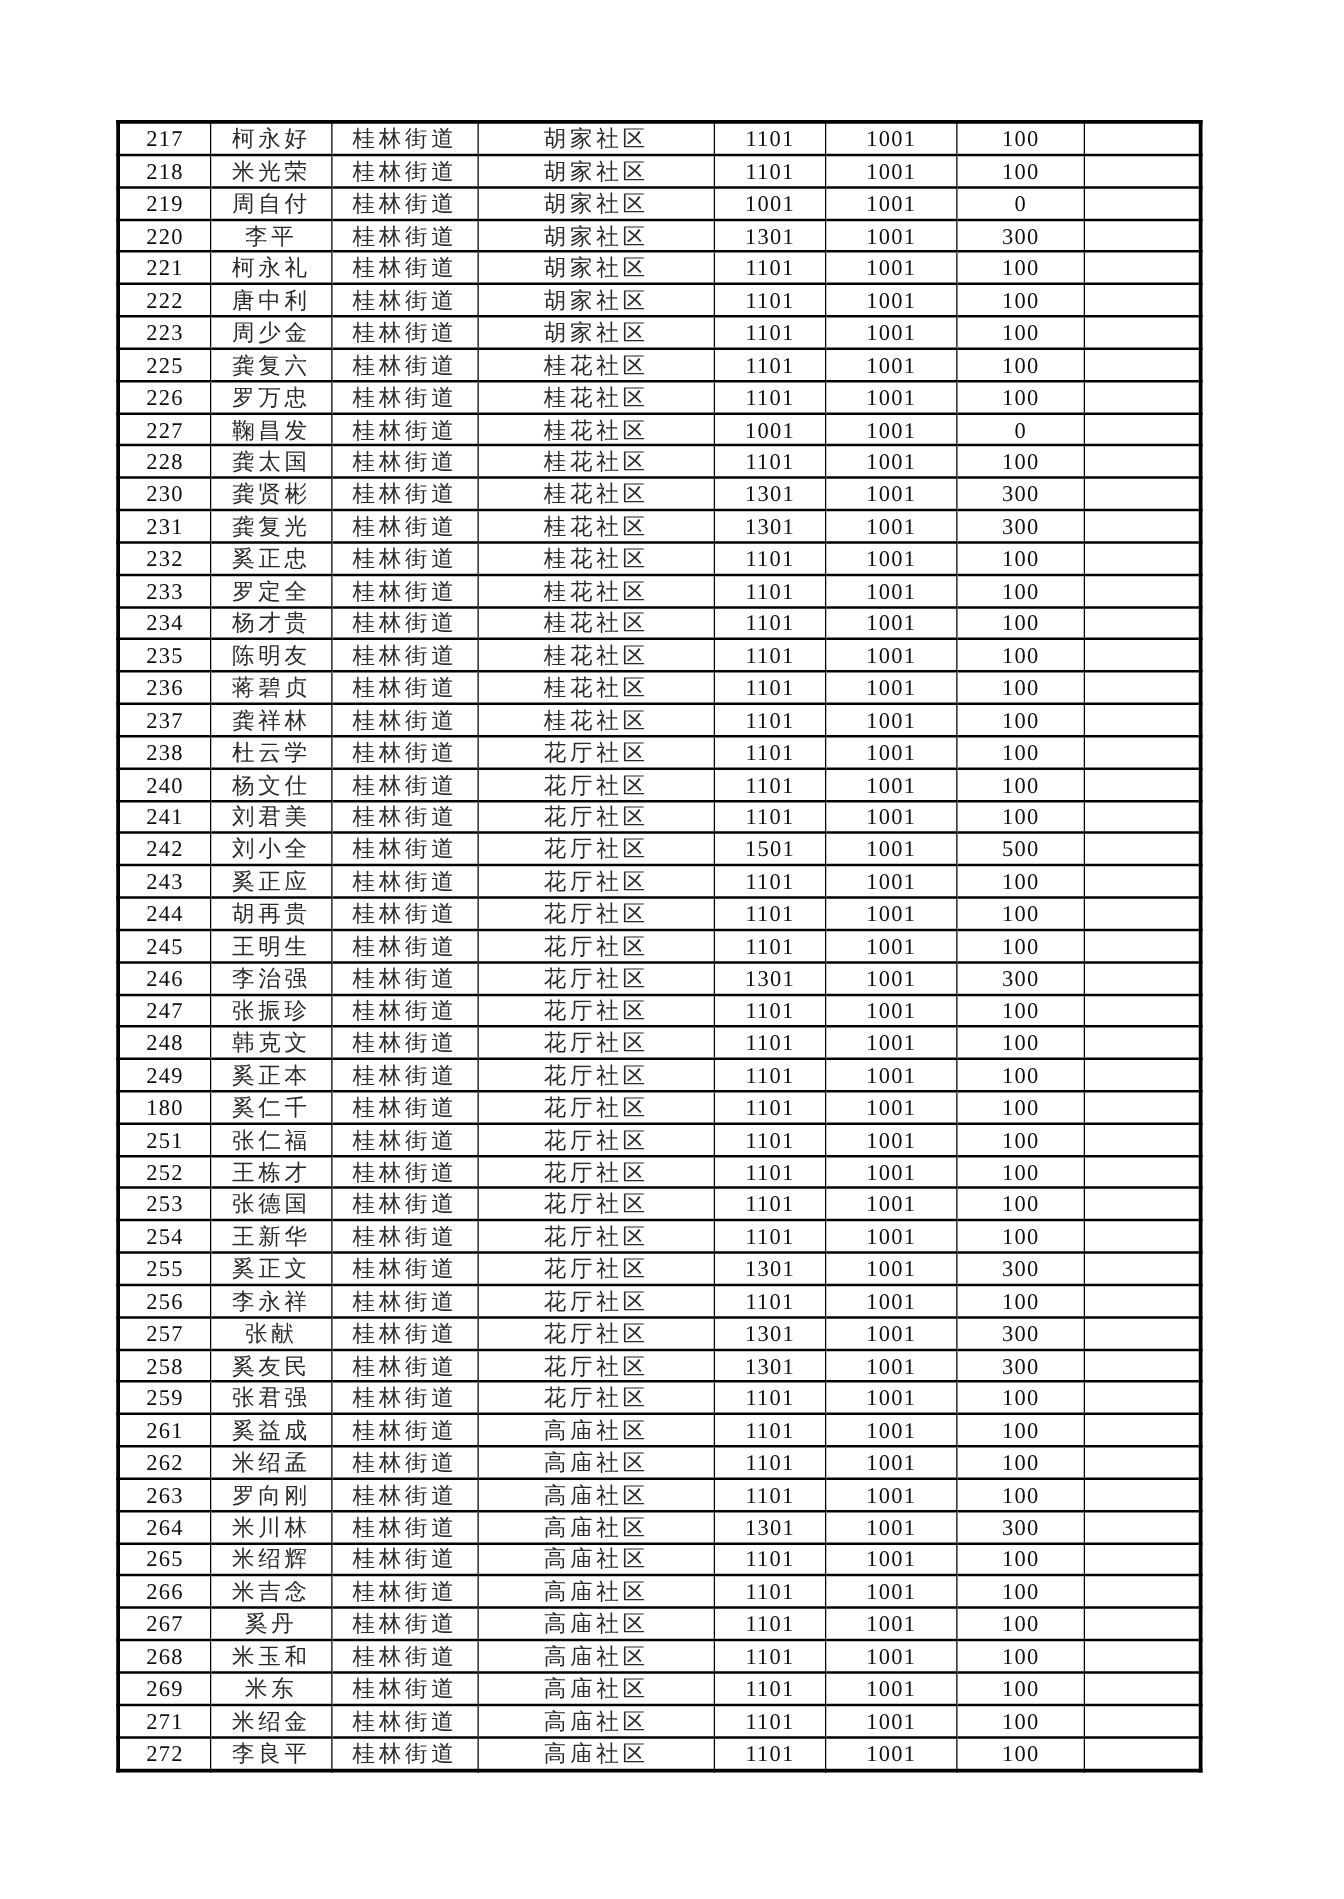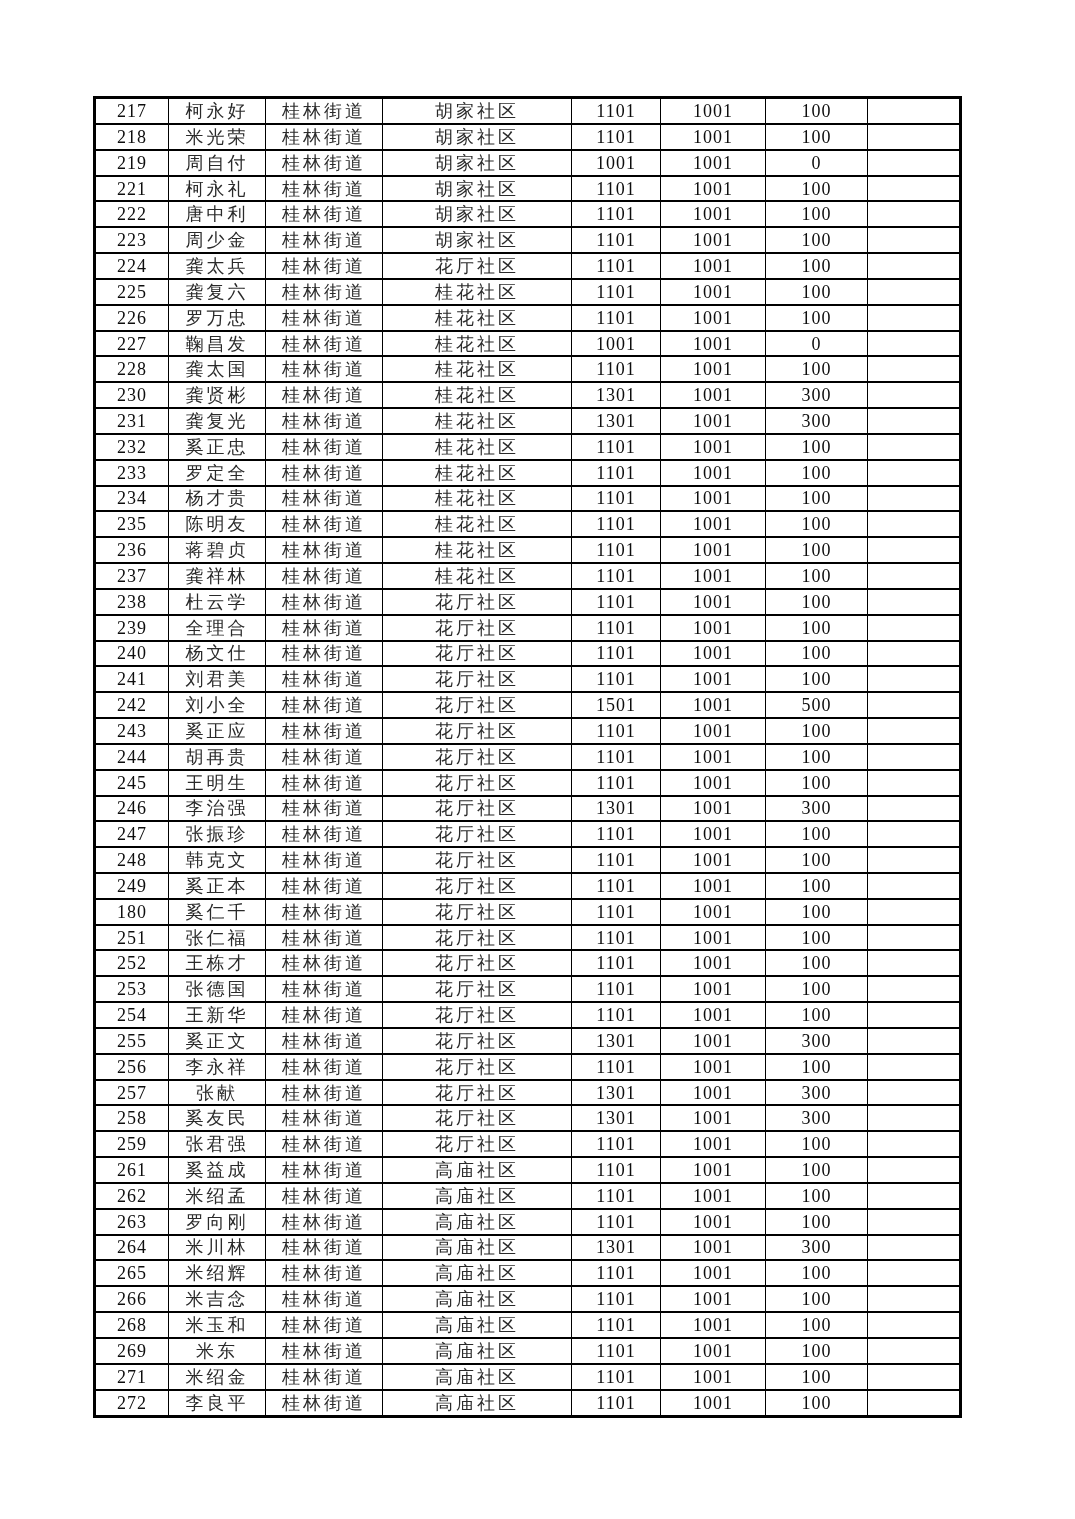--- a/index.html
+++ b/index.html
@@ -88,20 +88,30 @@
           <td class="num">219</td>
           <td class="cjk">周自付</td>
           <td class="cjk">桂林街道</td>
           <td class="cjk">胡家社区</td>
           <td class="num">1001</td>
           <td class="num">1001</td>
           <td class="num">0</td>
           <td class="num"></td>
         </tr>
         <tr>
+          <td class="num">220</td>
+          <td class="cjk">李平</td>
+          <td class="cjk">桂林街道</td>
+          <td class="cjk">胡家社区</td>
+          <td class="num">1301</td>
+          <td class="num">1001</td>
+          <td class="num">300</td>
+          <td class="num"></td>
+        </tr>
+        <tr>
           <td class="num">221</td>
           <td class="cjk">柯永礼</td>
           <td class="cjk">桂林街道</td>
           <td class="cjk">胡家社区</td>
           <td class="num">1101</td>
           <td class="num">1001</td>
           <td class="num">100</td>
           <td class="num"></td>
         </tr>
         <tr>
@@ -118,30 +128,20 @@
           <td class="num">223</td>
           <td class="cjk">周少金</td>
           <td class="cjk">桂林街道</td>
           <td class="cjk">胡家社区</td>
           <td class="num">1101</td>
           <td class="num">1001</td>
           <td class="num">100</td>
           <td class="num"></td>
         </tr>
         <tr>
-          <td class="num">224</td>
-          <td class="cjk">龚太兵</td>
-          <td class="cjk">桂林街道</td>
-          <td class="cjk">花厅社区</td>
-          <td class="num">1101</td>
-          <td class="num">1001</td>
-          <td class="num">100</td>
-          <td class="num"></td>
-        </tr>
-        <tr>
           <td class="num">225</td>
           <td class="cjk">龚复六</td>
           <td class="cjk">桂林街道</td>
           <td class="cjk">桂花社区</td>
           <td class="num">1101</td>
           <td class="num">1001</td>
           <td class="num">100</td>
           <td class="num"></td>
         </tr>
         <tr>
@@ -258,30 +258,20 @@
           <td class="num">238</td>
           <td class="cjk">杜云学</td>
           <td class="cjk">桂林街道</td>
           <td class="cjk">花厅社区</td>
           <td class="num">1101</td>
           <td class="num">1001</td>
           <td class="num">100</td>
           <td class="num"></td>
         </tr>
         <tr>
-          <td class="num">239</td>
-          <td class="cjk">全理合</td>
-          <td class="cjk">桂林街道</td>
-          <td class="cjk">花厅社区</td>
-          <td class="num">1101</td>
-          <td class="num">1001</td>
-          <td class="num">100</td>
-          <td class="num"></td>
-        </tr>
-        <tr>
           <td class="num">240</td>
           <td class="cjk">杨文仕</td>
           <td class="cjk">桂林街道</td>
           <td class="cjk">花厅社区</td>
           <td class="num">1101</td>
           <td class="num">1001</td>
           <td class="num">100</td>
           <td class="num"></td>
         </tr>
         <tr>
@@ -520,20 +510,30 @@
           <td class="cjk">桂林街道</td>
           <td class="cjk">高庙社区</td>
           <td class="num">1101</td>
           <td class="num">1001</td>
           <td class="num">100</td>
           <td class="num"></td>
         </tr>
         <tr>
           <td class="num">266</td>
           <td class="cjk">米吉念</td>
+          <td class="cjk">桂林街道</td>
+          <td class="cjk">高庙社区</td>
+          <td class="num">1101</td>
+          <td class="num">1001</td>
+          <td class="num">100</td>
+          <td class="num"></td>
+        </tr>
+        <tr>
+          <td class="num">267</td>
+          <td class="cjk">奚丹</td>
           <td class="cjk">桂林街道</td>
           <td class="cjk">高庙社区</td>
           <td class="num">1101</td>
           <td class="num">1001</td>
           <td class="num">100</td>
           <td class="num"></td>
         </tr>
         <tr>
           <td class="num">268</td>
           <td class="cjk">米玉和</td>

